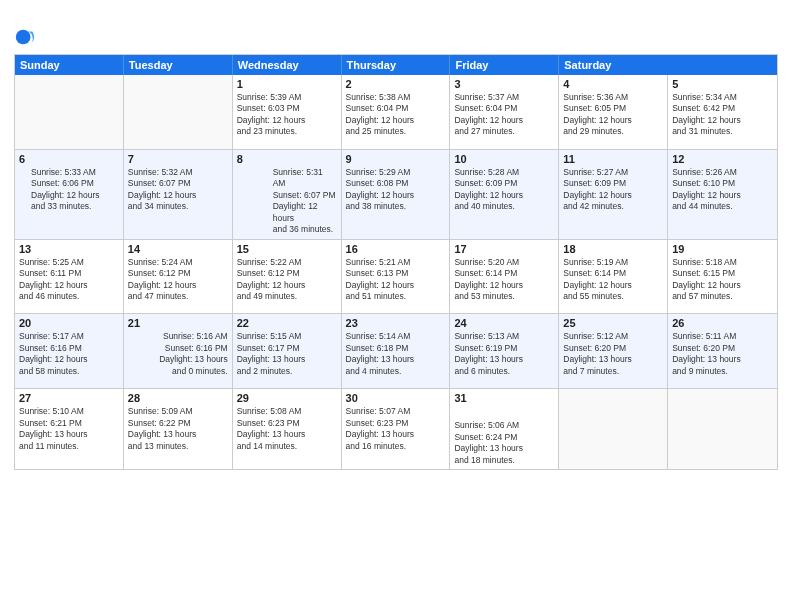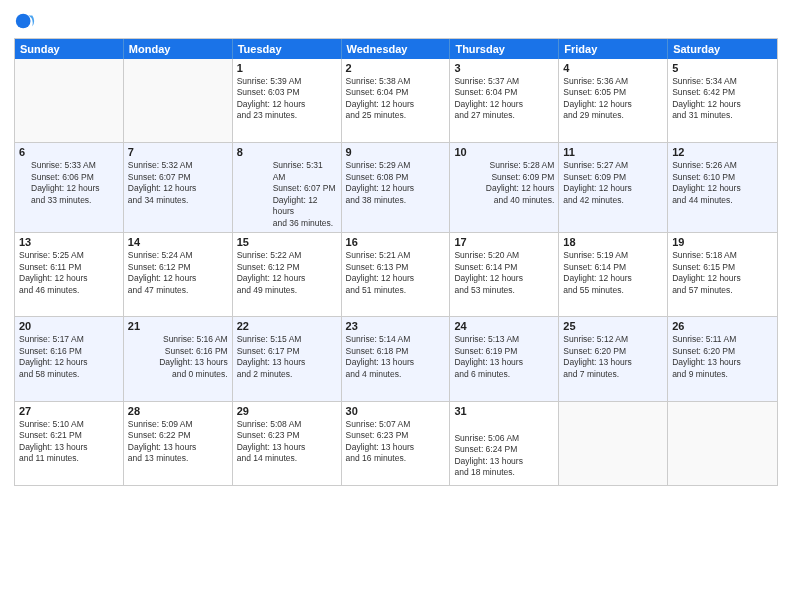--- a/index.html
+++ b/index.html
@@ -6,21 +6,21 @@
     body {
       font-family: Arial, sans-serif;
       background: #fff;
       width: 792px;
       height: 612px;
       overflow: hidden;
     }
     .page {
       width: 792px;
       height: 496px;
-      padding: 10px 14px;
+      padding: 26px 14px;
       display: flex;
       flex-direction: column;
     }
     .header {
       display: flex;
       justify-content: space-between;
       align-items: flex-start;
       margin-bottom: 6px;
     }
     .logo {
@@ -126,21 +126,20 @@
     </div>
     <div class="title-block">
       <div class="month-title"></div>
       <div class="subtitle"></div>
     </div>
   </div>
 
   <div class="calendar">
     <div class="cal-header-row">
     <div class="cal-header-cell">Sunday</div>
-        <div class="cal-header-cell">Monday</div>
         <div class="cal-header-cell">Tuesday</div>
         <div class="cal-header-cell">Wednesday</div>
         <div class="cal-header-cell">Thursday</div>
         <div class="cal-header-cell">Friday</div>
         <div class="cal-header-cell">Saturday</div>
       </div>
     <div class="cal-body">
     <div class="cal-row">
           <div class="cal-cell empty"></div>
           <div class="cal-cell empty"></div>
@@ -204,21 +203,21 @@
           </div>
           <div class="cal-cell">
             <div class="day-num">9</div>
             <div class="cell-text" style="white-space: pre-line;">Sunrise: 5:29 AM
 Sunset: 6:08 PM
 Daylight: 12 hours
 and 38 minutes.</div>
           </div>
           <div class="cal-cell">
             <div class="day-num">10</div>
-            <div class="cell-text" style="white-space: pre-line; text-align: right;">Sunrise: 5:28 AM
+            <div class="cell-text" style="white-space: pre-line;">Sunrise: 5:28 AM
 Sunset: 6:09 PM
 Daylight: 12 hours
 and 40 minutes.</div>
           </div>
           <div class="cal-cell">
             <div class="day-num">11</div>
             <div class="cell-text" style="white-space: pre-line;">Sunrise: 5:27 AM
 Sunset: 6:09 PM
 Daylight: 12 hours
 and 42 minutes.</div>

